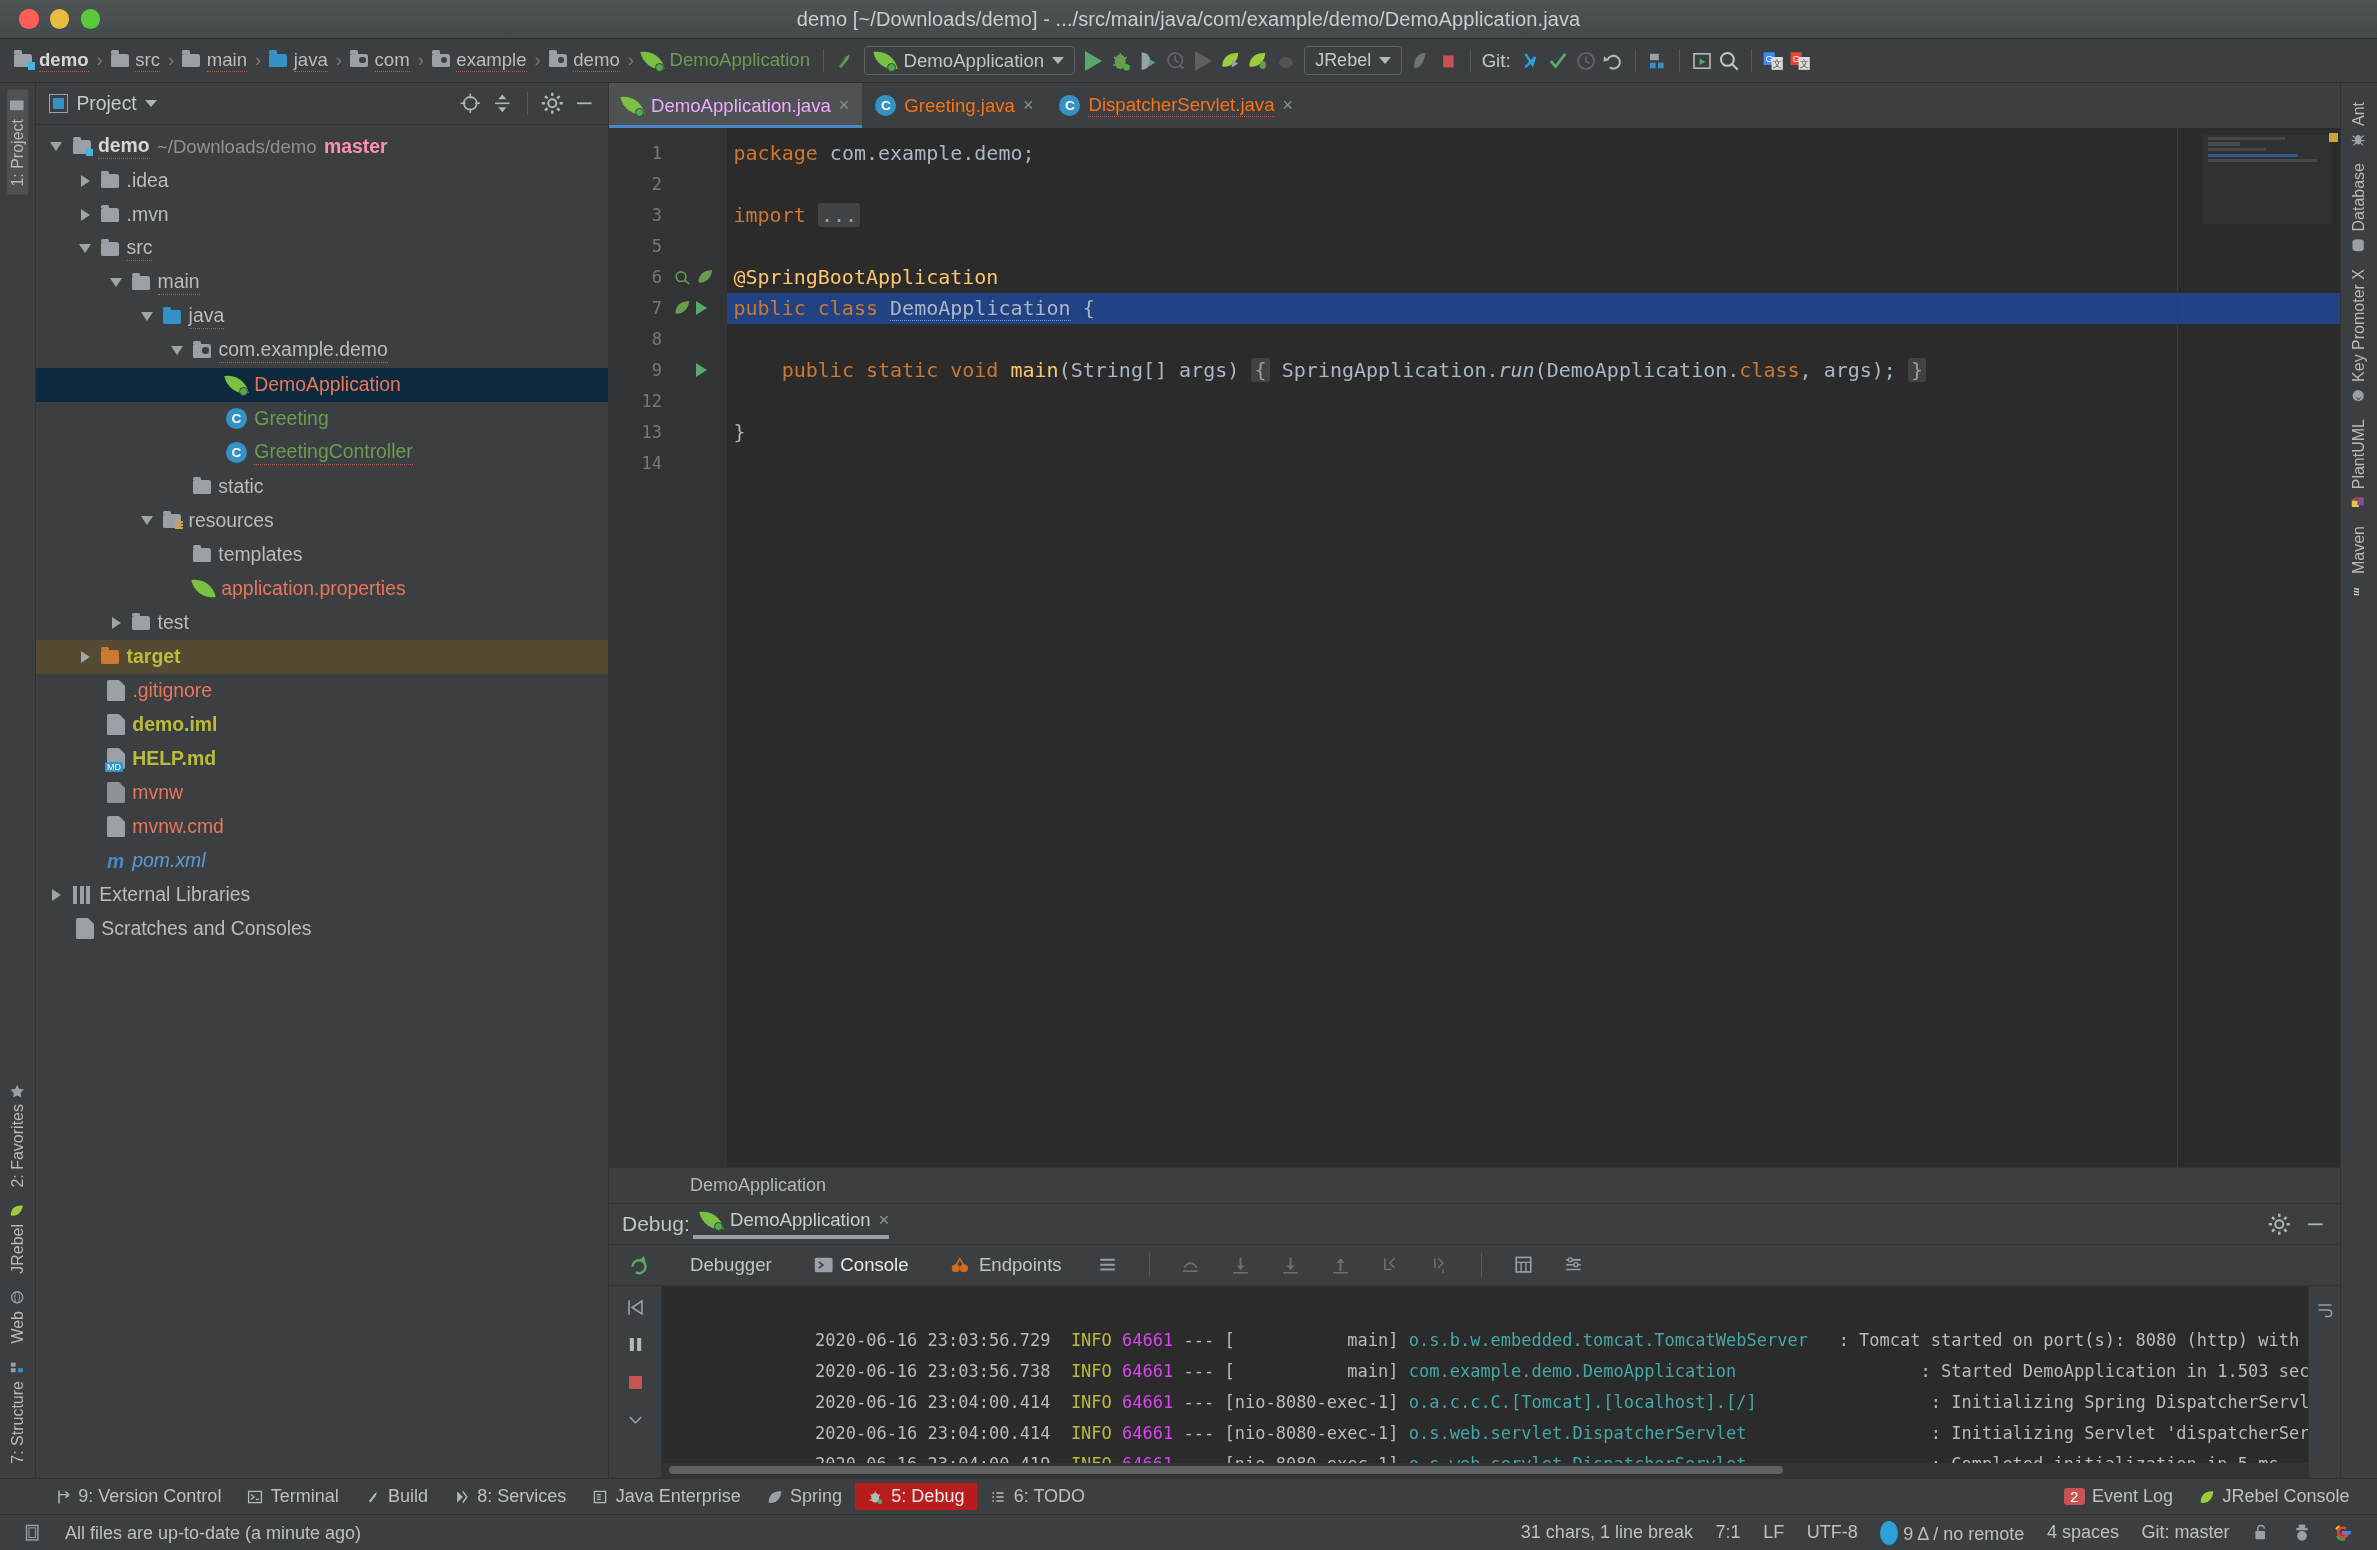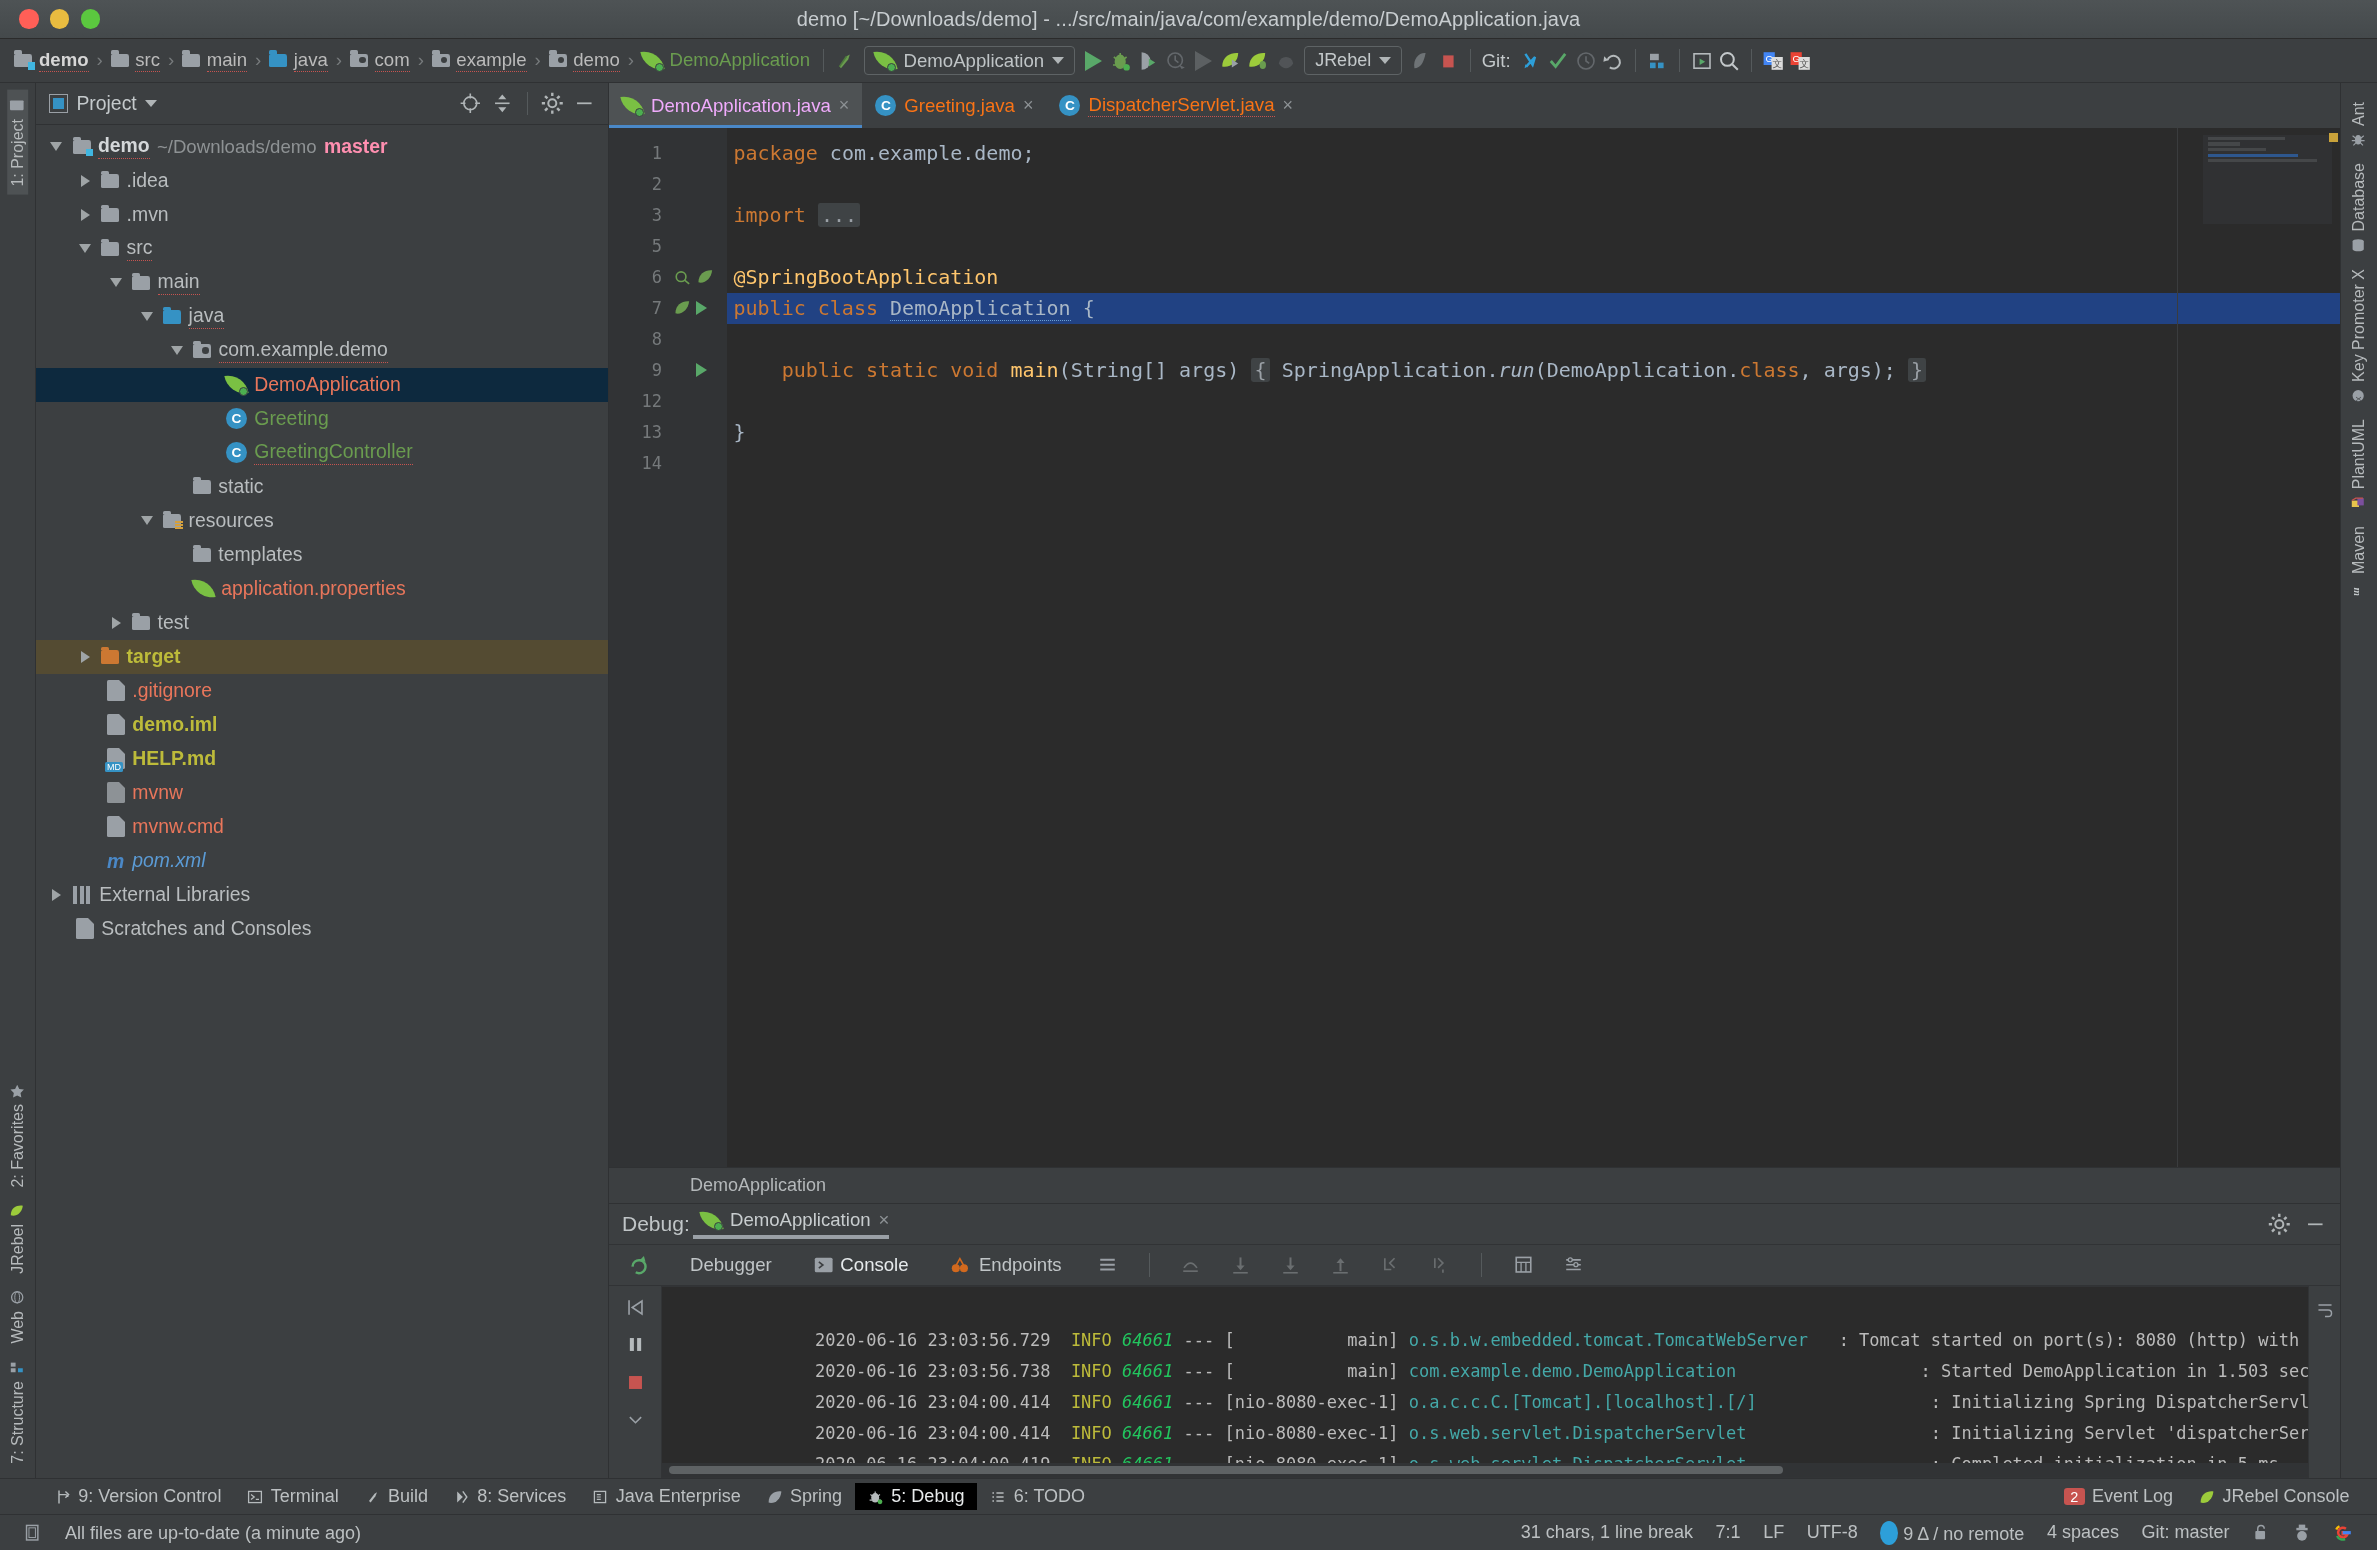--- a/index.html
+++ b/index.html
@@ -223,33 +223,33 @@
   .console-wrap { flex: 1 1 auto; display: flex; min-height: 0; }
   .console-rail { width: 52px; flex: 0 0 52px; background: #3c3f41; display:flex; flex-direction:column; align-items:center; padding-top:4.8px; gap: 3.2px;}
   .crail-ico { width: 34px; height: 34px; display:flex; align-items:center; justify-content:center; }
   .console {
     flex: 1 1 auto; background: #2b2b2b; font-family: "DejaVu Sans Mono", monospace;
     font-size: 17px; color: #bbbbbb; padding: 6.5px 0 0 9.7px; overflow: hidden; position: relative;
     border: 0.8px solid #323436;
   }
   .logline { height: 31px; line-height: 31px; white-space: pre; }
   .lg-info { color: #bdbb3a; }
-  .lg-pid { color: #22c55e; font-style: italic; }
+  .lg-pid { color: #d946ef; }
   .lg-cls { color: #44a8a8; }
   .console-right { width: 31px; flex: 0 0 31px; background:#3c3f41; display:flex; flex-direction:column; align-items:center; padding-top:6.5px;}
   .hscroll { position:absolute; left:0; right:0; bottom:0; height: 14.5px; background:#313335; }
   .hscroll i { position:absolute; left:6.5px; top:3.2px; height:8px; width: 1114px; background:#5e6264; border-radius:4px; }
 
   
   .toolwindow-bar {
     height: 36px; flex: 0 0 36px; background: #3c3f41; display: flex; align-items: center;
     padding-left: 42px; gap: 0; border-top: 0.8px solid #2f3133;
   }
   .tw { display: flex; align-items: center; gap: 7.3px; font-size: 18px; color: #bcc0c2; padding: 3.2px 13px; cursor: pointer; }
-  .tw.active { background: #000000; color: #e8ebec; }
+  .tw.active { background: #b91c1c; color: #e8ebec; }
   .tw-right { margin-left: auto; display: flex; align-items: center; gap: 0; padding-right: 14.5px;}
   .badge { background: #c75450; color: #fff; font-size: 14.5px; border-radius: 3.2px; padding: 0.8px 6.5px; }
 
   .statusbar {
     height: 37px; flex: 0 0 37px; background: #3c3f41; display: flex; align-items: center;
     font-size: 18px; color: #bcc0c2; padding-left: 13px; border-top: 0.8px solid #2f3133;
   }
   .sb-item { padding: 0 11.3px; white-space: nowrap; }
   .sb-right { margin-left: auto; display: flex; align-items: center; padding-right: 13px; }
   .blue-blob { width: 18px; height: 24px; border-radius: 50%; background: #2d9fd9; display:inline-block; vertical-align: -4.8px; margin-right: 4.8px;}

